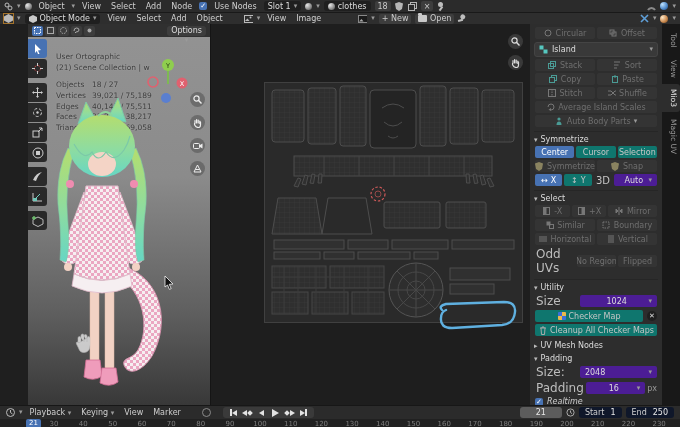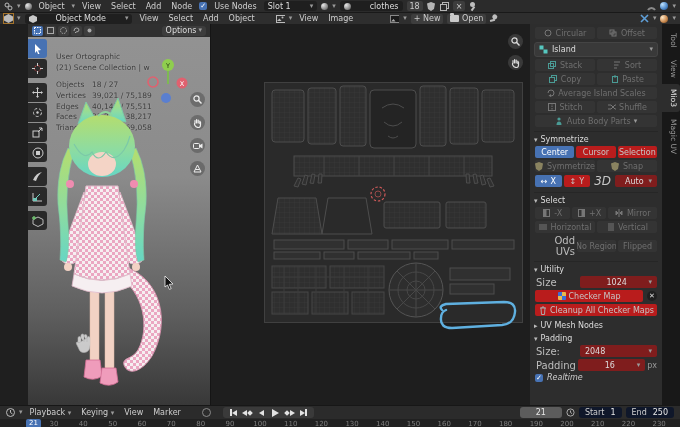--- a/index.html
+++ b/index.html
@@ -4,67 +4,67 @@
 <style>
   html,body{margin:0;padding:0;background:#111;}
   .app{position:relative;width:680px;height:427px;background:#1d1d1d;
        font-family:"DejaVu Sans",sans-serif;font-size:9px;color:#c8c8c8;
        overflow:hidden;-webkit-font-smoothing:antialiased;}
   .bar{position:absolute;left:0;right:0;display:flex;align-items:center;gap:4px;}
   .topbar1{top:0;height:12px;background:#2b2b2b;border-bottom:1px solid #191919;padding:0 4px;font-size:8px;}
   .topbar2{top:13px;height:11px;background:#2e2e2e;padding:0 4px;font-size:8px;}
   .menu{padding:0 3px;color:#cfcfcf;white-space:nowrap;}
   .chev{color:#9a9a9a;font-size:7px;line-height:1;}
-  .field{display:flex;align-items:center;gap:19px;background:#1f1f1f;border-radius:3px;padding:0 4px;height:10px;color:#ddd;white-space:nowrap;}
+  .field{display:flex;align-items:center;gap:3px;background:#1f1f1f;border-radius:3px;padding:0 4px;height:10px;color:#ddd;white-space:nowrap;}
   .minibtn{display:flex;align-items:center;justify-content:center;background:#3d3d3d;border-radius:2px;height:10px;padding:0 3px;color:#ccc;}
   .sphere{width:8px;height:8px;border-radius:50%;background:radial-gradient(circle at 30% 30%,#e8e8e8,#8a8a8a 60%,#4a4a4a);}
   .sphere.small{width:7px;height:7px;}
   .cbx{width:8px;height:8px;border-radius:2px;background:#4772b3;color:#fff;font-size:7px;line-height:8px;text-align:center;}
   .spacer{flex:1;}
   
   .left-strip{position:absolute;left:0;top:24px;width:28px;height:381px;background:#1f1f1f;border-right:1px solid #161616;}
   
   .viewport{position:absolute;left:28px;top:24px;width:182px;height:381px;
     background:linear-gradient(#939393 0%,#8b8b8b 40%,#606060 75%,#383838 100%);overflow:hidden;}
   .vp-subhead{position:absolute;left:0;top:0;width:100%;height:13px;background:#303030;
     display:flex;align-items:center;gap:2px;padding:0 4px;box-sizing:border-box;}
   .selmode{width:11px;height:10px;border-radius:2px;background:#3d3d3d;display:flex;align-items:center;justify-content:center;}
   .selmode.active{background:#4772b3;}
-  .options-btn{margin-left:auto;display:flex;gap:2px;align-items:center;background:#3d3d3d;border-radius:3px;height:10px;padding:0 4px;font-size:8px;color:#ddd;}
+  .options-btn{margin-left:auto;display:flex;gap:2px;align-items:center;background:#3d3d3d;border-radius:3px;height:10px;padding:0 4px;font-size:8px;color:#ddd;flex-direction:column;}
   .toolbar{position:absolute;left:0;top:15px;width:20px;display:flex;flex-direction:column;gap:1px;}
   .tool{width:19px;height:19px;background:rgba(34,34,34,.92);display:flex;align-items:center;justify-content:center;border-radius:0 3px 3px 0;}
   .tool.active{background:#4772b3;}
   .tool.gap{margin-top:4px;}
   .overlay-stats{position:absolute;left:28px;top:28px;color:#3c3c3c;font-size:7.5px;line-height:1.45;text-shadow:0 0 2px rgba(255,255,255,.25);}
   .stat-line{display:flex;}
   .stat-k{width:36px;}
   .ov-gap{height:6px;}
   .navicons{position:absolute;right:5px;top:68px;display:flex;flex-direction:column;gap:8px;align-items:center;}
   .navbtn{width:15px;height:15px;border-radius:50%;background:rgba(80,80,80,.55);display:flex;align-items:center;justify-content:center;}
   .gizmo{position:absolute;right:22px;top:32px;}
   .hand-overlay{position:absolute;left:45px;top:308px;opacity:.8;}
   .cursor-arrow{position:absolute;left:136px;top:252px;}
   
   .uv-editor{position:absolute;left:210px;top:24px;width:320px;height:381px;background:#1e1e1e;border-left:1px solid #151515;}
   .uv-nav{position:absolute;right:8px;top:10px;display:flex;flex-direction:column;gap:6px;align-items:center;}
   .uv-canvas{position:absolute;left:53px;top:58px;}
   
   .side-panel{position:absolute;left:530px;top:24px;width:132px;height:381px;background:#2d2d2d;overflow:hidden;padding-top:1px;box-sizing:border-box;}
   .prow{display:flex;gap:2px;margin:2px 5px 0 5px;}
-  .pbtn{flex:1;display:flex;align-items:center;justify-content:center;gap:3px;background:#b91c1c;
+  .pbtn{flex:1;display:flex;align-items:center;justify-content:center;gap:3px;background:#0f766e;
         border-radius:2px;height:12px;color:#c6c6c6;font-size:8px;white-space:nowrap;overflow:hidden;}
   .pbtn.dis{background:#343434;color:#6f6f6f;}
   .pbtn.blue{background:#4772b3;color:#fff;}
   .phdr{display:flex;align-items:center;gap:3px;margin:4px 4px 1px 4px;color:#dcdcdc;font-size:8px;border-top:1px solid #262626;padding-top:3px;}
   .phdr .arr{font-size:7px;color:#bbb;}
   .subpanel-hdr{display:flex;align-items:center;gap:4px;margin:3px 4px 1px 4px;background:#393939;border:1px solid #444;
       border-radius:3px;height:13px;padding:0 4px;color:#ddd;font-size:8px;}
-  .dropdown{flex:1.6;display:flex;align-items:center;background:#7f1d1d;border-radius:2px;height:12px;padding:0 5px;color:#ddd;font-size:8px;}
+  .dropdown{flex:1.6;display:flex;align-items:center;background:#4c1d95;border-radius:2px;height:12px;padding:0 5px;color:#ddd;font-size:8px;}
   .dropdown .val{flex:1;text-align:center;}
-  .plabel{flex:1;display:flex;align-items:center;color:#bdbdbd;font-size:10px;padding-left:1px;text-align:right;}
+  .plabel{flex:1;display:flex;align-items:center;color:#bdbdbd;font-size:12px;padding-left:1px;}
   .ico{display:inline-flex;width:9px;height:9px;align-items:center;justify-content:center;flex:none;}
   .checker-ico{width:8px;height:8px;background:conic-gradient(#e8b84b 0 25%,#3a6fd8 0 50%,#e8b84b 0 75%,#3a6fd8 0);border-radius:1px;}
   .circlex{margin-left:2px;width:10px;height:10px;border-radius:50%;background:#1f1f1f;color:#ddd;font-size:7px;display:flex;align-items:center;justify-content:center;}
   .teal{color:#5ecfc6;}
   
   .tab-strip{position:absolute;left:662px;top:24px;width:18px;height:381px;background:#181818;display:flex;flex-direction:column;gap:2px;padding-top:4px;box-sizing:border-box;}
   .vtab{writing-mode:vertical-rl;font-size:7.5px;color:#9a9a9a;padding:5px 2px;border-radius:0 3px 3px 0;align-self:stretch;text-align:center;}
   .vtab.active{background:#2d2d2d;color:#e5e5e5;}
   
   .timeline{position:absolute;left:0;top:405px;width:680px;height:22px;background:#2b2b2b;border-top:1px solid #171717;}
@@ -569,44 +569,44 @@
               <rect x="3" y="0.5" width="2" height="2" fill="#4a9b95"></rect>
             </svg>
           </span>
         <span>Paste</span>
       </div>
     </div>
     <div class="prow">
       <div class="pbtn dis">
         <span class="ico">
             <svg width="8" height="8">
+              <rect x="0.5" y="0.5" width="7" height="7" fill="none" stroke="#777"></rect>
+              <path d="M4 0 V8" stroke="#777" stroke-dasharray="1.5 1"></path>
+            </svg>
+          </span>
+        <span>Stitch</span>
+      </div>
+      <div class="pbtn dis">
+        <span class="ico">
+            <svg width="8" height="8">
+              <path d="M0 2 H3 L7 6 H8 M0 6 H3 L7 2 H8" fill="none" stroke="#777"></path>
+            </svg>
+          </span>
+        <span>Shuffle</span>
+      </div>
+    </div>
+    <div class="prow">
+      <div class="pbtn dis">
+        <span class="ico">
+            <svg width="8" height="8">
               <path d="M1 4 A3 3 0 1 1 4 7" fill="none" stroke="#777"></path>
               <path d="M4 5 L4 8 L1.5 6.8 Z" fill="#777"></path>
             </svg>
           </span>
         <span>Average Island Scales</span>
-      </div>
-    </div>
-    <div class="prow">
-      <div class="pbtn dis">
-        <span class="ico">
-            <svg width="8" height="8">
-              <rect x="0.5" y="0.5" width="7" height="7" fill="none" stroke="#777"></rect>
-              <path d="M4 0 V8" stroke="#777" stroke-dasharray="1.5 1"></path>
-            </svg>
-          </span>
-        <span>Stitch</span>
-      </div>
-      <div class="pbtn dis">
-        <span class="ico">
-            <svg width="8" height="8">
-              <path d="M0 2 H3 L7 6 H8 M0 6 H3 L7 2 H8" fill="none" stroke="#777"></path>
-            </svg>
-          </span>
-        <span>Shuffle</span>
       </div>
     </div>
     <div class="prow">
       <div class="pbtn dis">
         <span class="ico teal">
             <svg width="8" height="8">
               <circle cx="4" cy="2" r="1.6" fill="#4a9b95"></circle>
               <path d="M1.5 8 Q1.5 4.5 4 4.5 Q6.5 4.5 6.5 8 Z" fill="#4a9b95"></path>
             </svg>
           </span>
@@ -644,21 +644,21 @@
     </div>
     <div class="prow" style="align-items:center;">
       <div class="pbtn blue">
         <span>↔</span>
           <span>X</span>
       </div>
       <div class="pbtn">
         <span>↕</span>
           <span>Y</span>
       </div>
-      <span style="color:#c5c5c5;font-size:12px;padding:0 2px;font-style:italic;">3D</span>
+      <span style="color:#c5c5c5;font-size:10px;padding:0 2px;">3D</span>
       <div class="dropdown" style="flex:1.2">
         <span class="val">Auto</span>
           <span class="chev">▾</span>
       </div>
     </div>
 
     <div class="phdr">
       <span class="arr">▾</span>
         <span>Select</span>
     </div>
@@ -681,20 +681,39 @@
           </span>
         <span>+X</span>
       </div>
       <div class="pbtn dis" style="flex:1.4">
         <span class="ico">
             <svg width="8" height="8">
               <path d="M4 0 V8 M1 2 L3 4 L1 6 Z M7 2 L5 4 L7 6 Z" stroke="#777" fill="#777"></path>
             </svg>
           </span>
         <span>Mirror</span>
+      </div>
+    </div>
+    <div class="prow">
+      <div class="pbtn dis">
+        <span class="ico">
+            <svg width="8" height="8">
+              <rect x="0.5" y="0.5" width="4" height="4" fill="#777"></rect>
+              <rect x="3.5" y="3.5" width="4" height="4" fill="none" stroke="#777"></rect>
+            </svg>
+          </span>
+        <span>Similar</span>
+      </div>
+      <div class="pbtn dis">
+        <span class="ico">
+            <svg width="8" height="8">
+              <rect x="1" y="1" width="6" height="6" fill="none" stroke="#777" stroke-dasharray="1.5 1"></rect>
+            </svg>
+          </span>
+        <span>Boundary</span>
       </div>
     </div>
     <div class="prow">
       <div class="pbtn dis">
         <span class="ico">
             <svg width="8" height="8">
               <path d="M0 2 H8 M0 4 H8 M0 6 H8" stroke="#777"></path>
             </svg>
           </span>
         <span>Horizontal</span>

